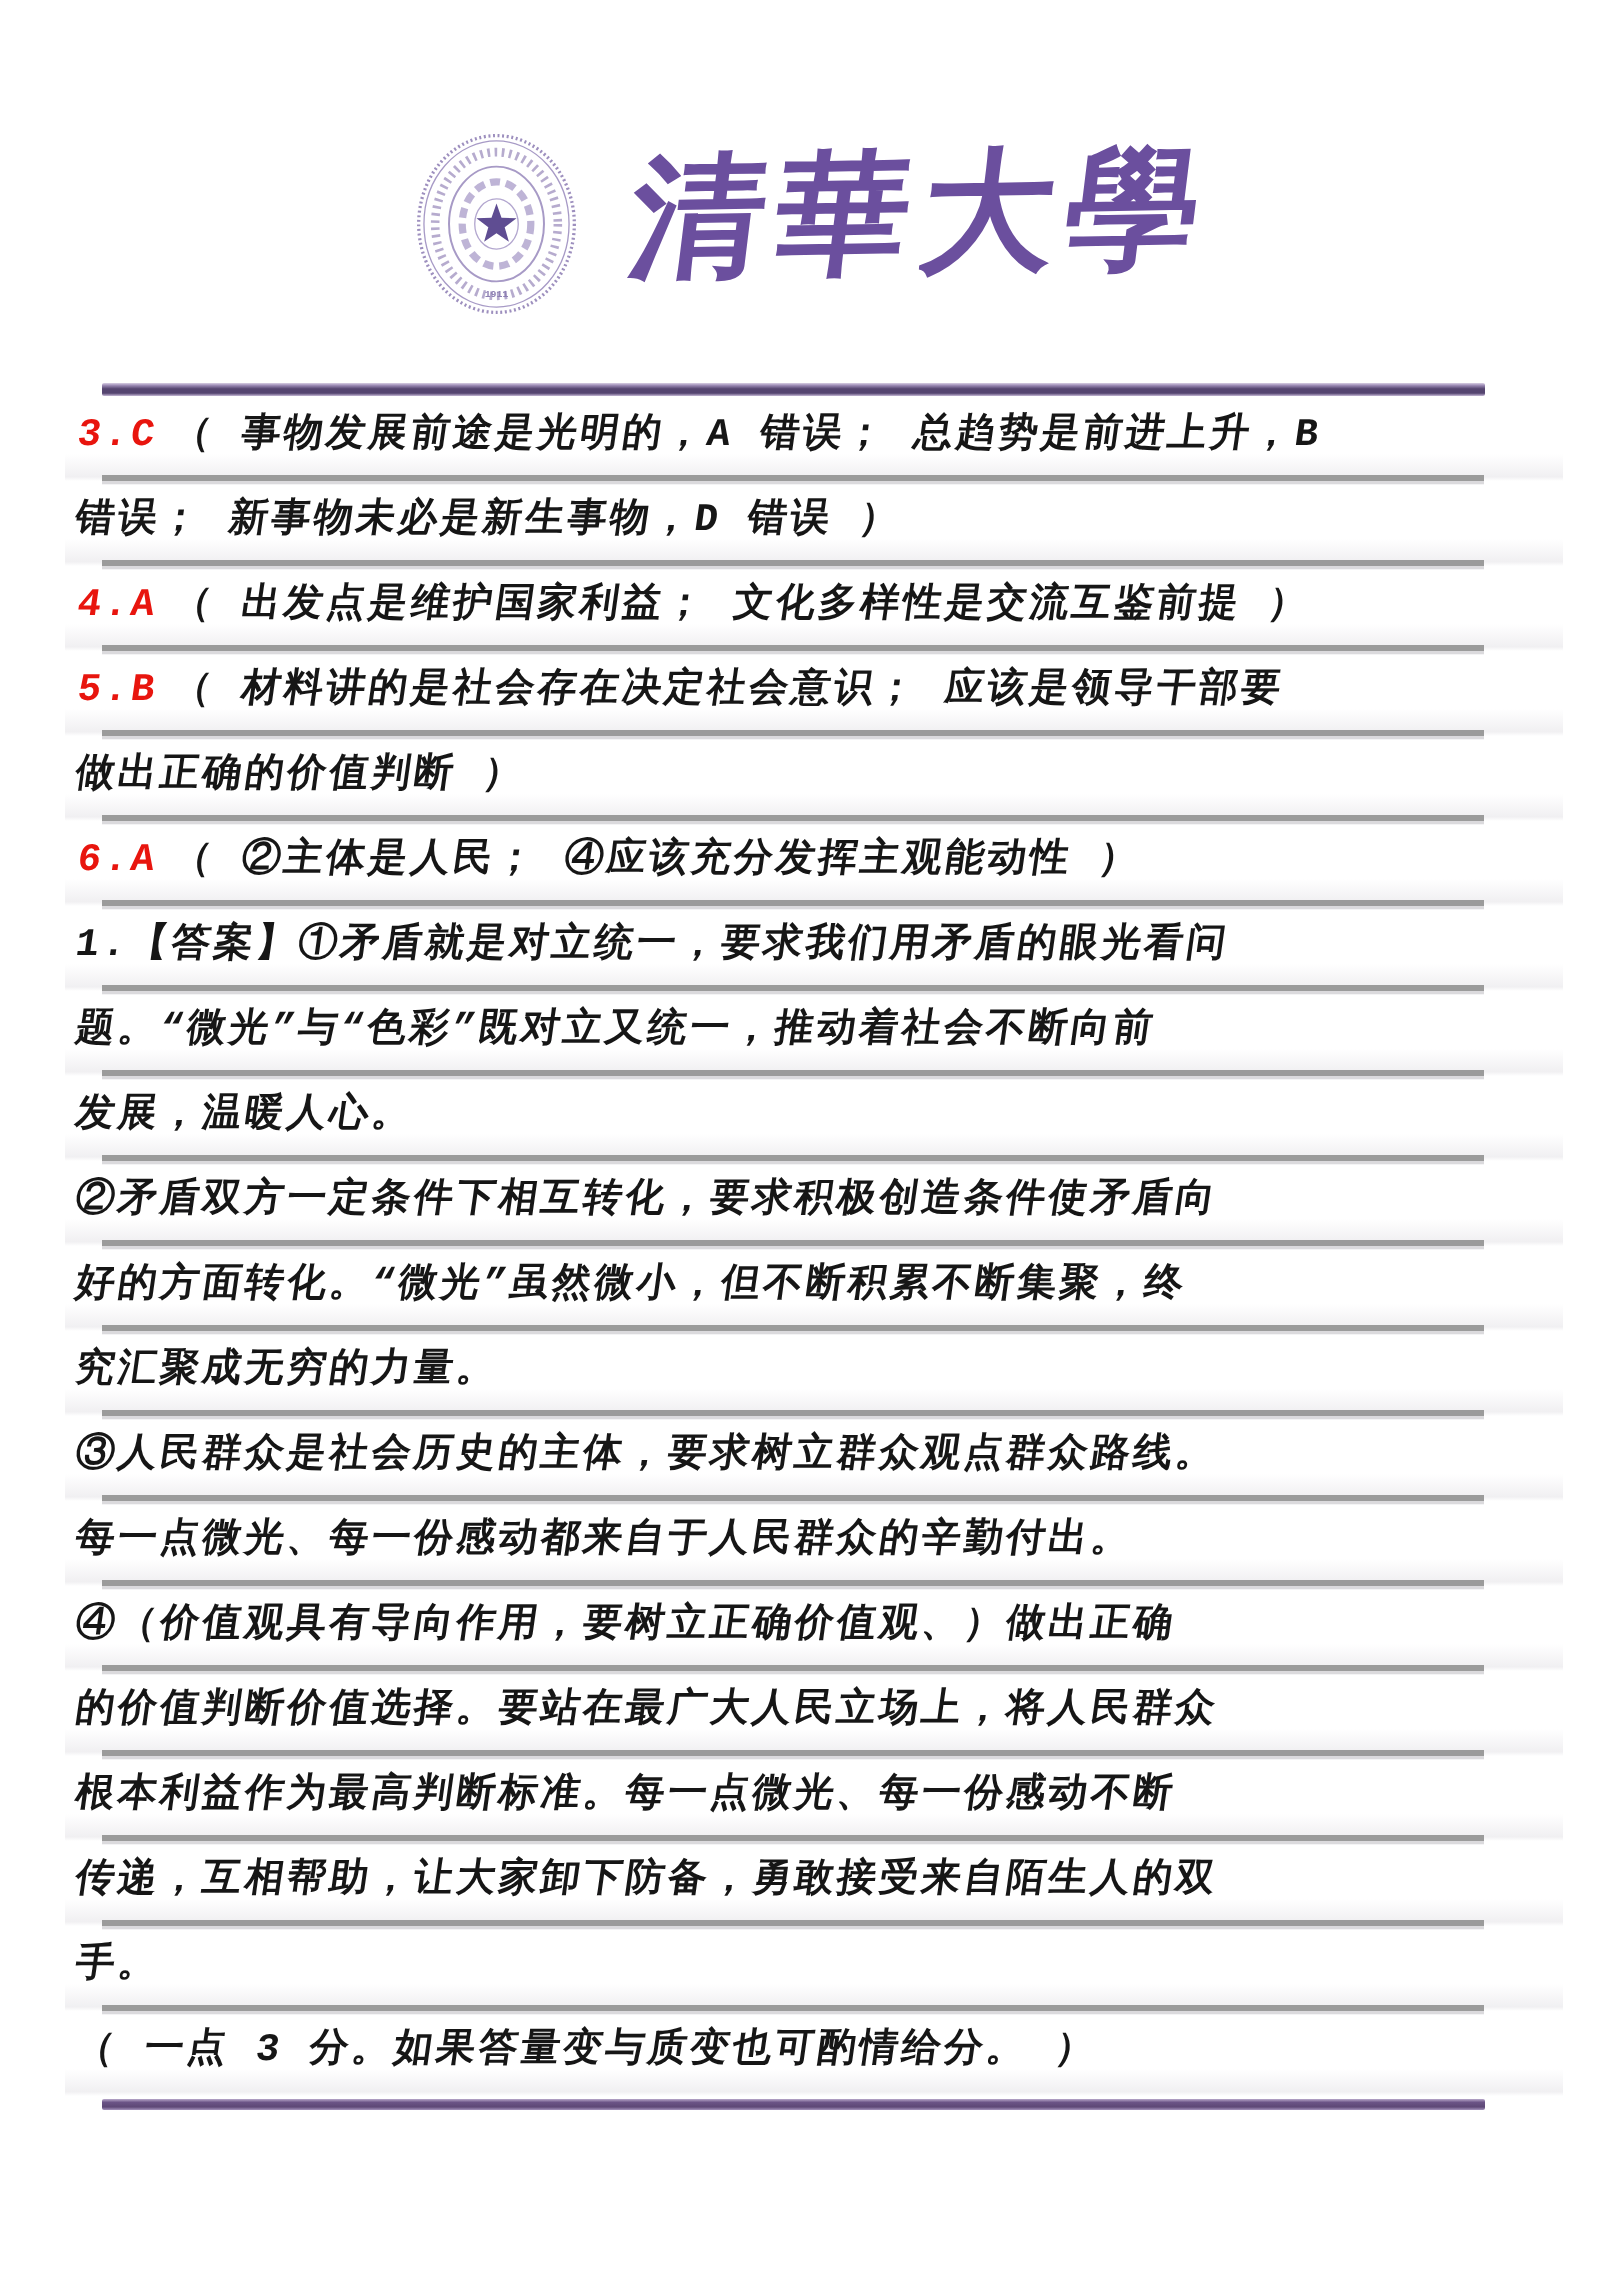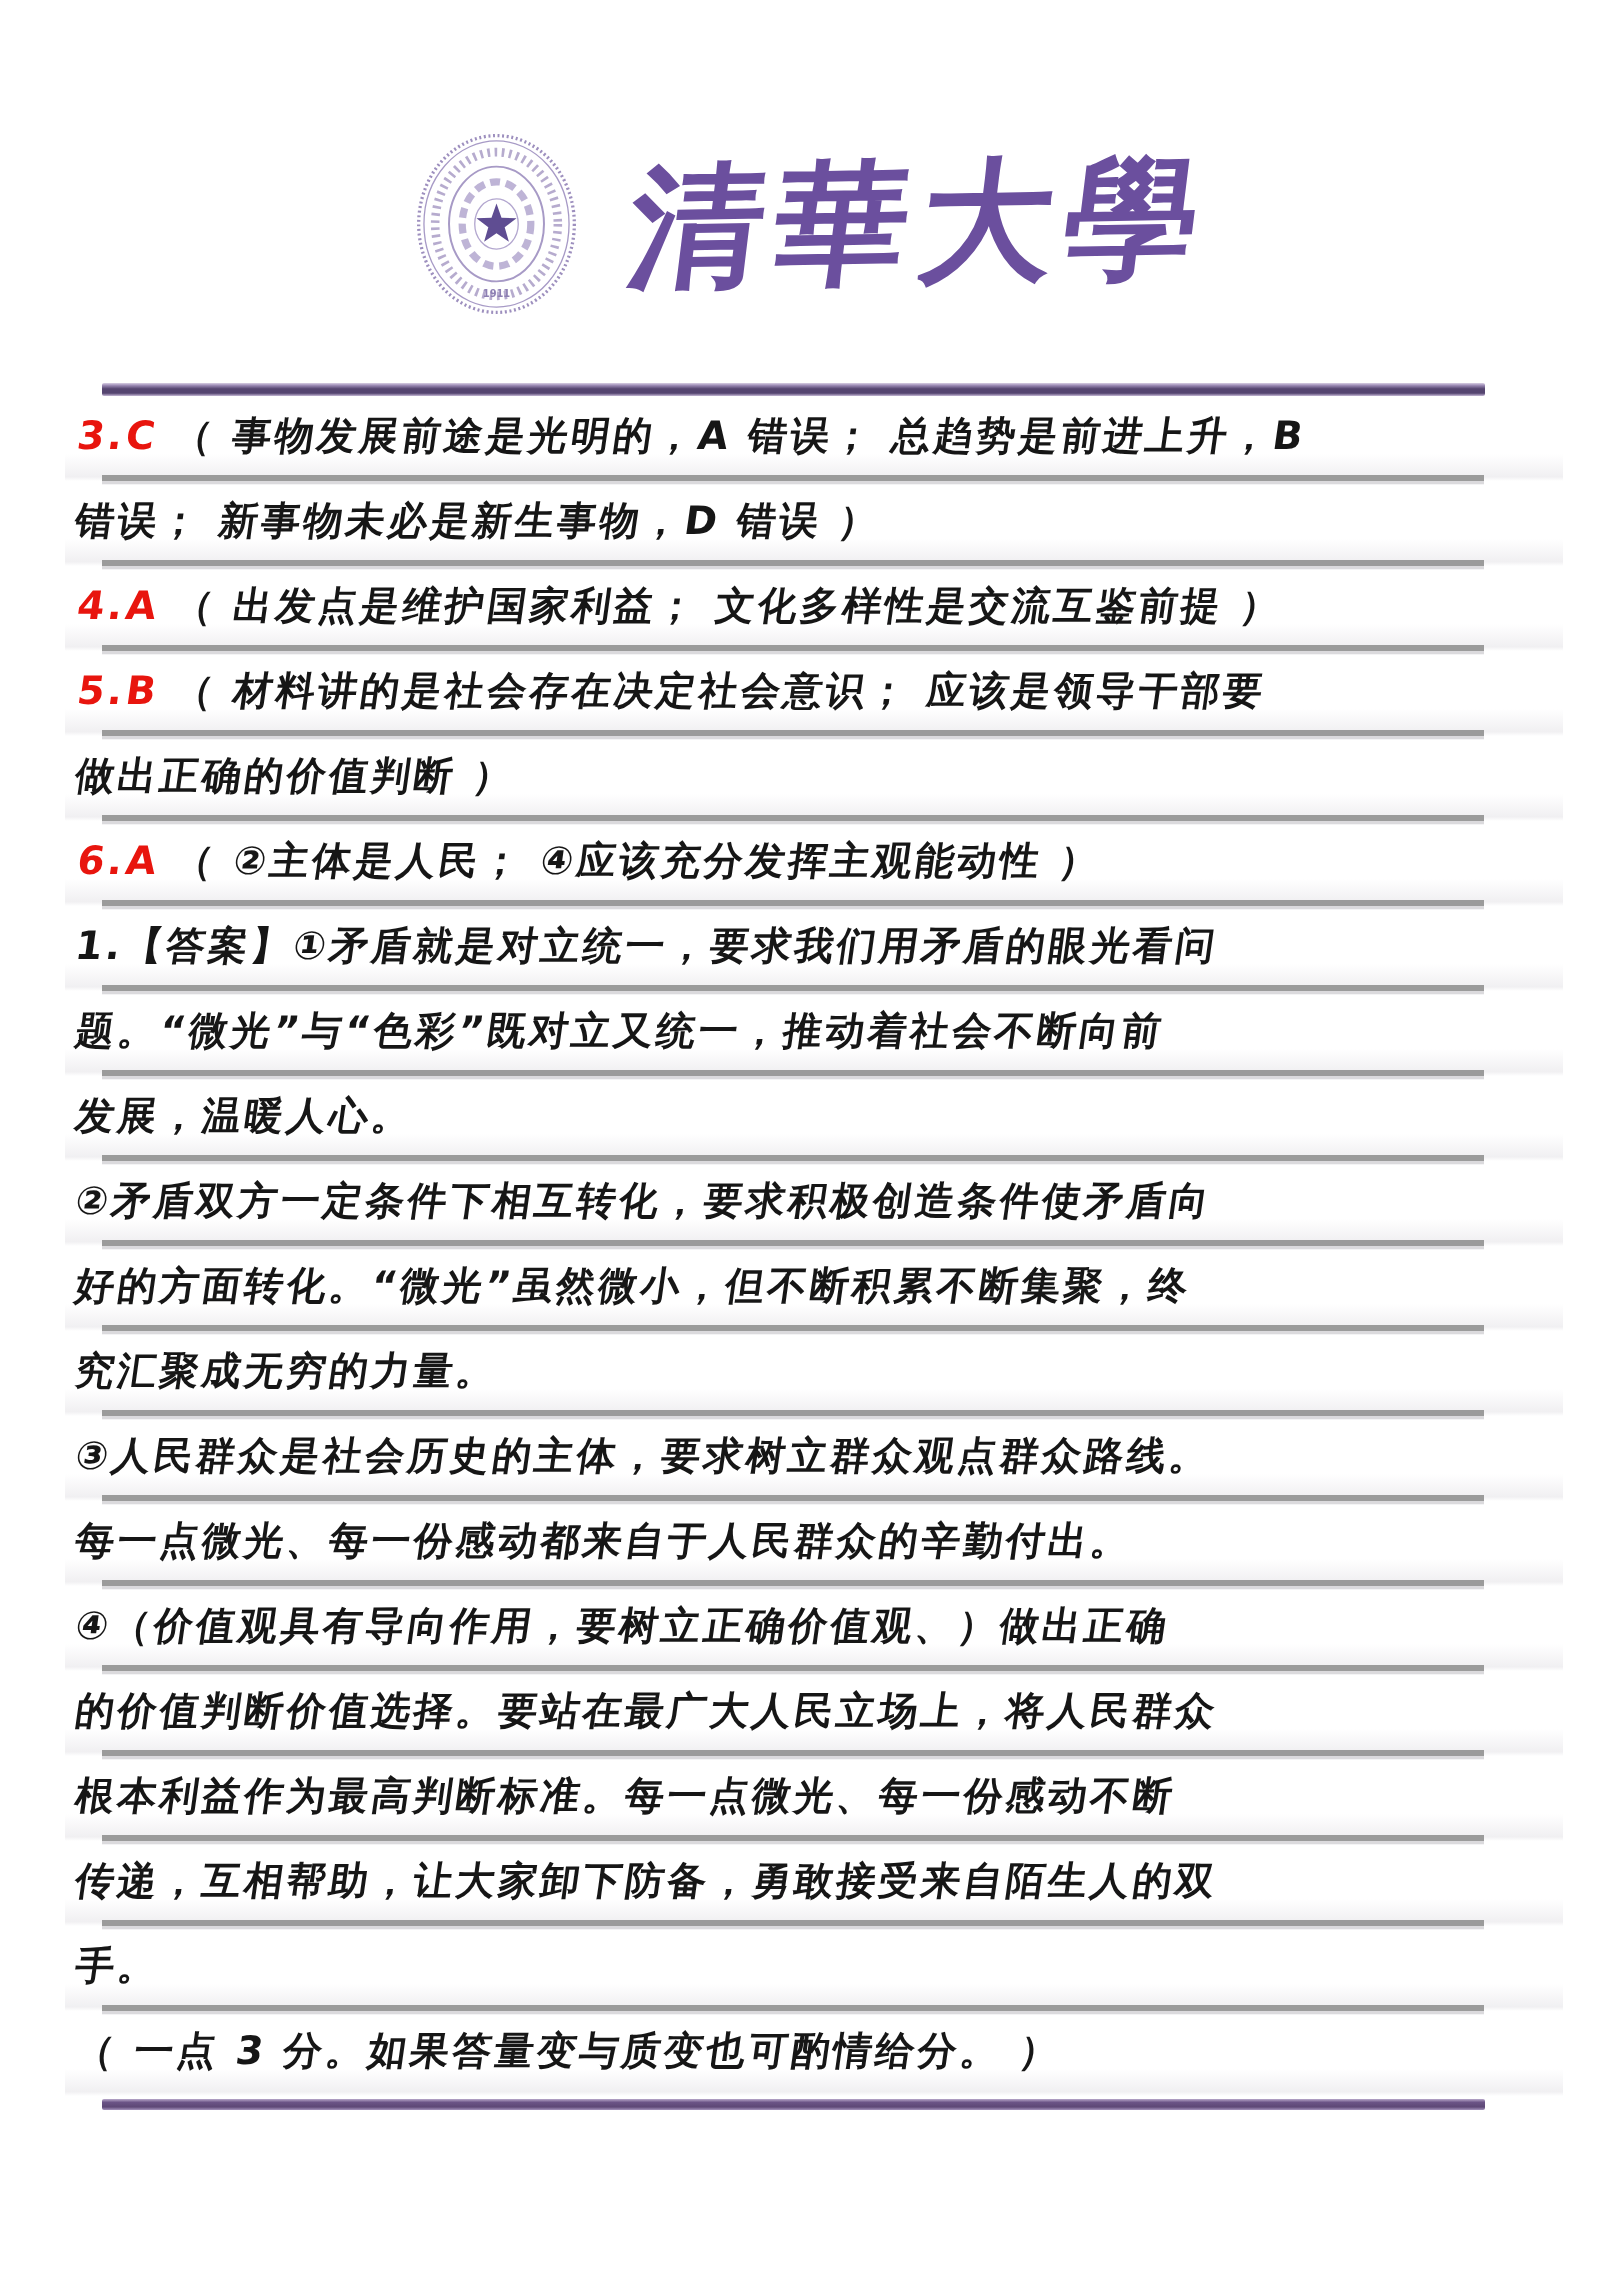--- a/index.html
+++ b/index.html
@@ -1,20 +1,20 @@
 <!DOCTYPE html>
 <html style="font-size:10.5px"><head>
 <meta charset="utf-8">
 <style>
   html,body{margin:0;padding:0;}
   body{
     width:1623px;height:2295px;position:relative;background:#ffffff;
     font-family:"DejaVu Sans","Liberation Sans",sans-serif;
   }
-  .page{position:absolute;inset:0;background:#ffffff;overflow:hidden;}
+  .page{position:absolute;inset:0;background:#ffffff;overflow:hidden;font-family:Liberation Mono, monospace;}
 
   
   .header{
     position:absolute;top:131px;left:0;right:0;
     display:flex;justify-content:center;align-items:center;gap:52px;
   }
   .seal{flex:0 0 auto;}
   .calligraphy{
     font-size:134px;font-weight:700;color:#6b4f9e;
     letter-spacing:10.5px;line-height:1.1;

